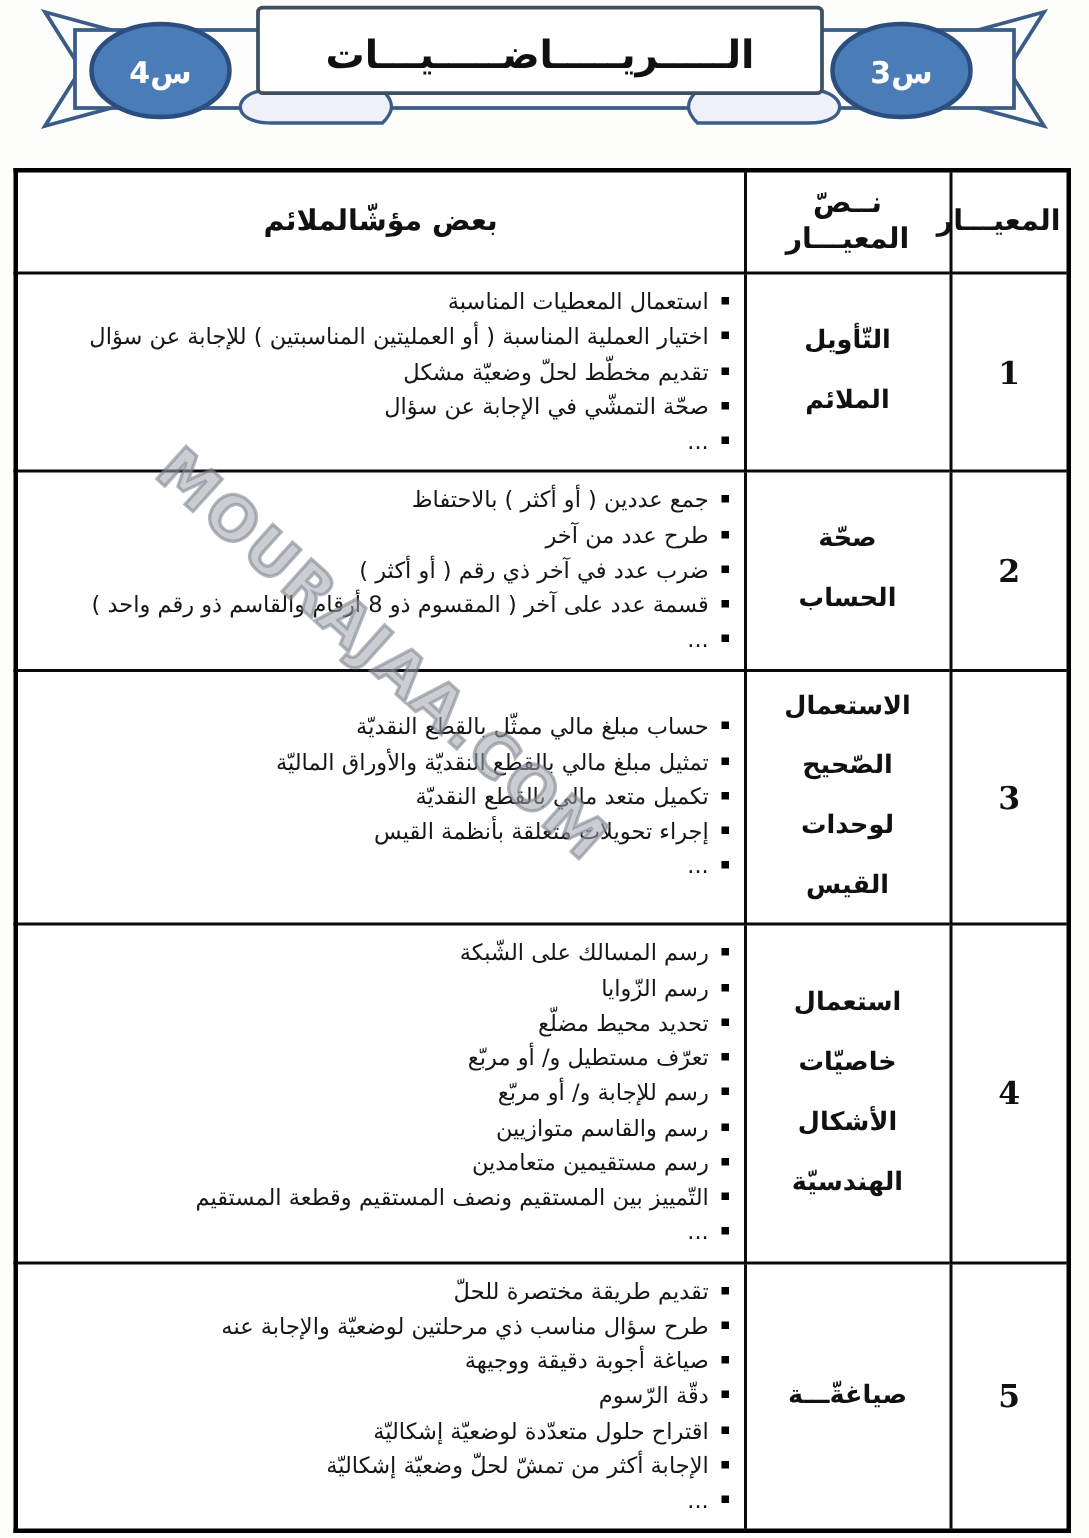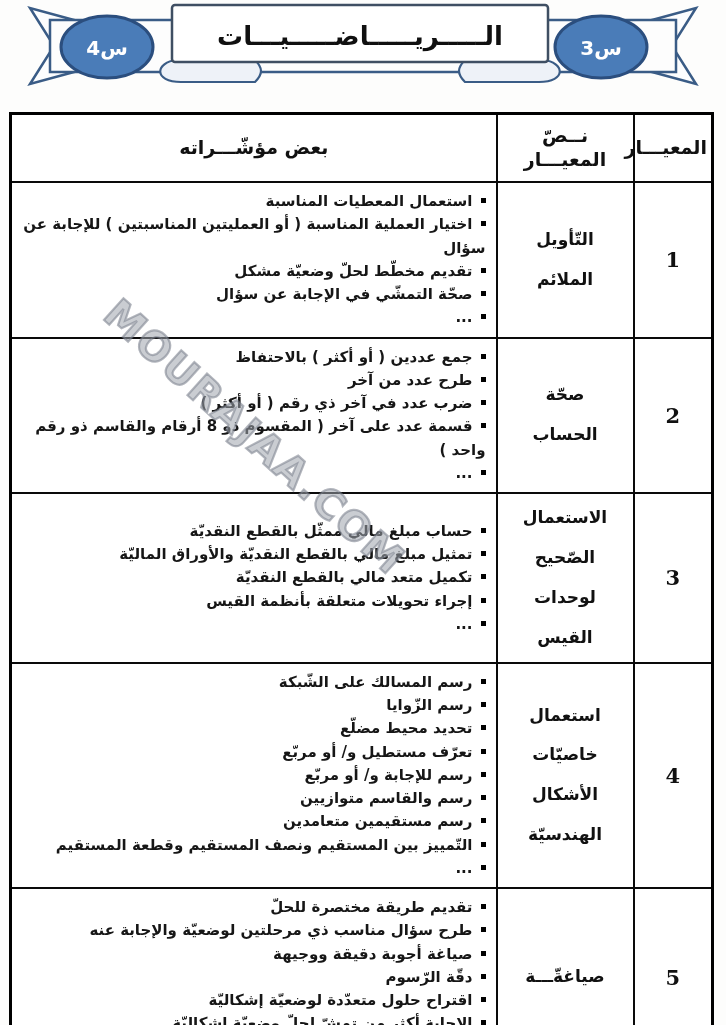--- a/index.html
+++ b/index.html
@@ -53,21 +53,21 @@
     line-height:2.35;padding:4px 24px;
   }
   td.ind-cell{padding:7px 10px 7px 6px;}
   .ind-item{
     font-size:15px;line-height:1.55;text-align:right;color:#161616;
   }
   .bullet{
     display:inline-block;width:5px;height:5px;background:#000;
     margin-left:8px;vertical-align:3px;
   }
-  .ind-text{display:inline;font-weight:bold;}
+  .ind-text{display:inline;}
 </style>
 </head>
 <body>
 
 <div class="page">
 
   <div class="banner">
     <svg width="678" height="96" viewBox="0 0 678 96">
 
       <path d="M50 18 L6 6 L30 44 L6 82 L50 70 Z" fill="#fcfdfe" stroke="#3a5c86" stroke-width="2.5"></path>
@@ -95,21 +95,21 @@
     <colgroup>
       <col class="c-num">
         <col class="c-crit">
         <col class="c-ind">
     </colgroup>
     <thead>
       <tr>
         <th>المعيـــار</th>
         <th>نــصّ
 المعيـــار</th>
-        <th>بعض مؤشّـــراته</th>
+        <th>بعض مؤشّالملائم</th>
       </tr>
     </thead>
     <tbody>
         <tr>
           <td class="num-cell">1</td>
           <td class="crit-cell">التّأويل الملائم</td>
           <td class="ind-cell">
             <div class="ind-item"><span class="bullet"></span><span class="ind-text">استعمال المعطيات المناسبة</span></div>
             <div class="ind-item"><span class="bullet"></span><span class="ind-text">اختيار العملية المناسبة ( أو العمليتين المناسبتين ) للإجابة عن سؤال</span></div>
             <div class="ind-item"><span class="bullet"></span><span class="ind-text">تقديم مخطّط لحلّ وضعيّة مشكل</span></div>

